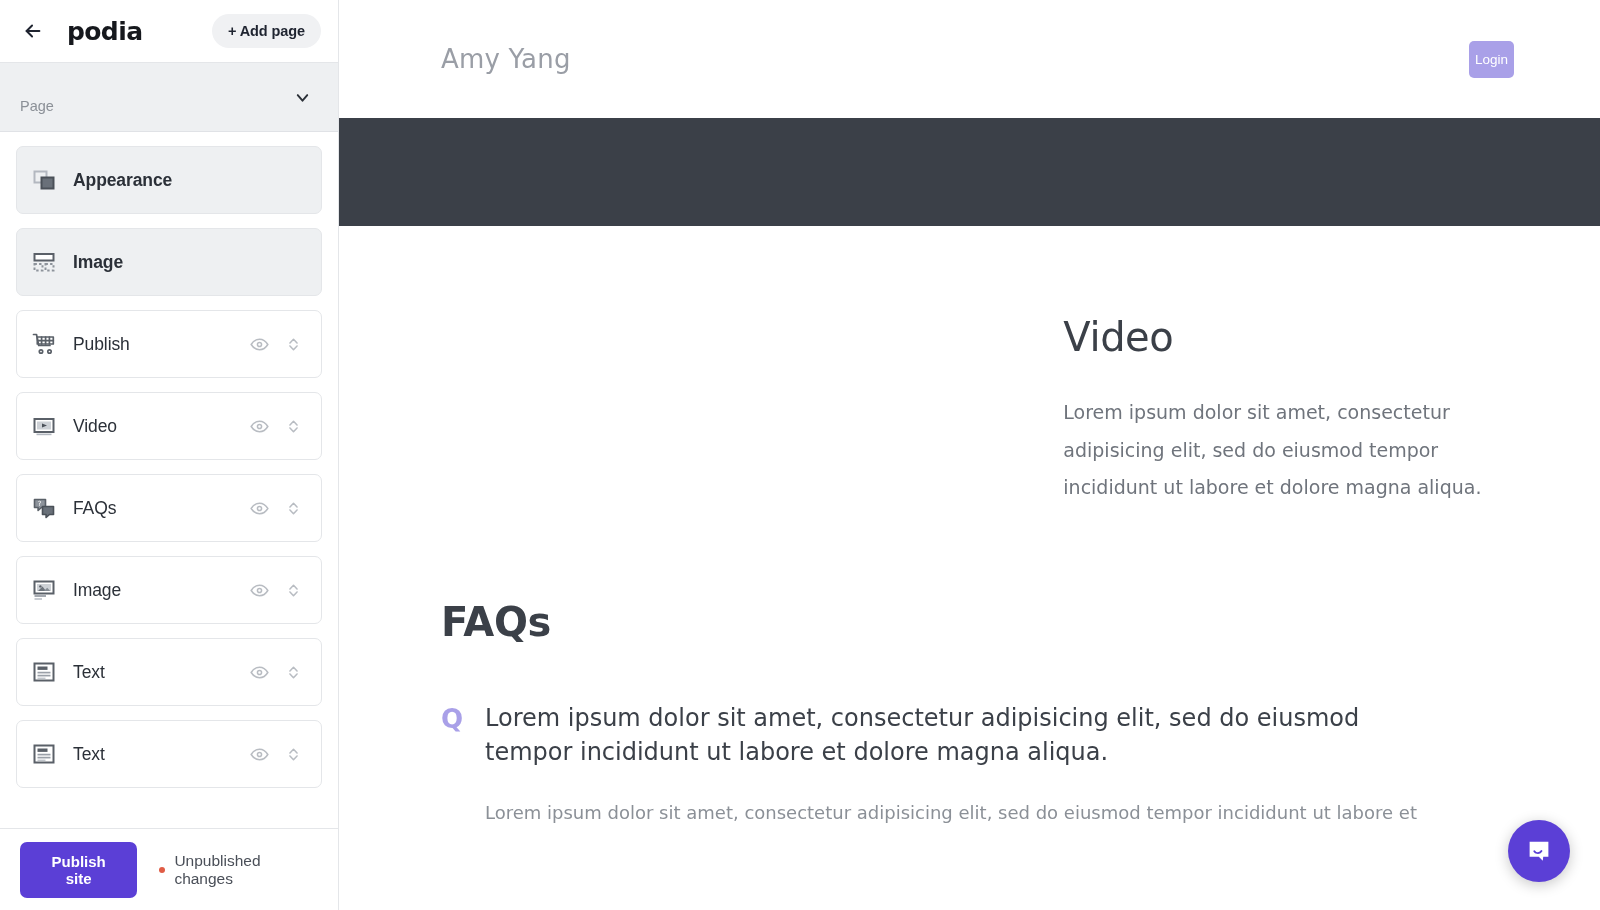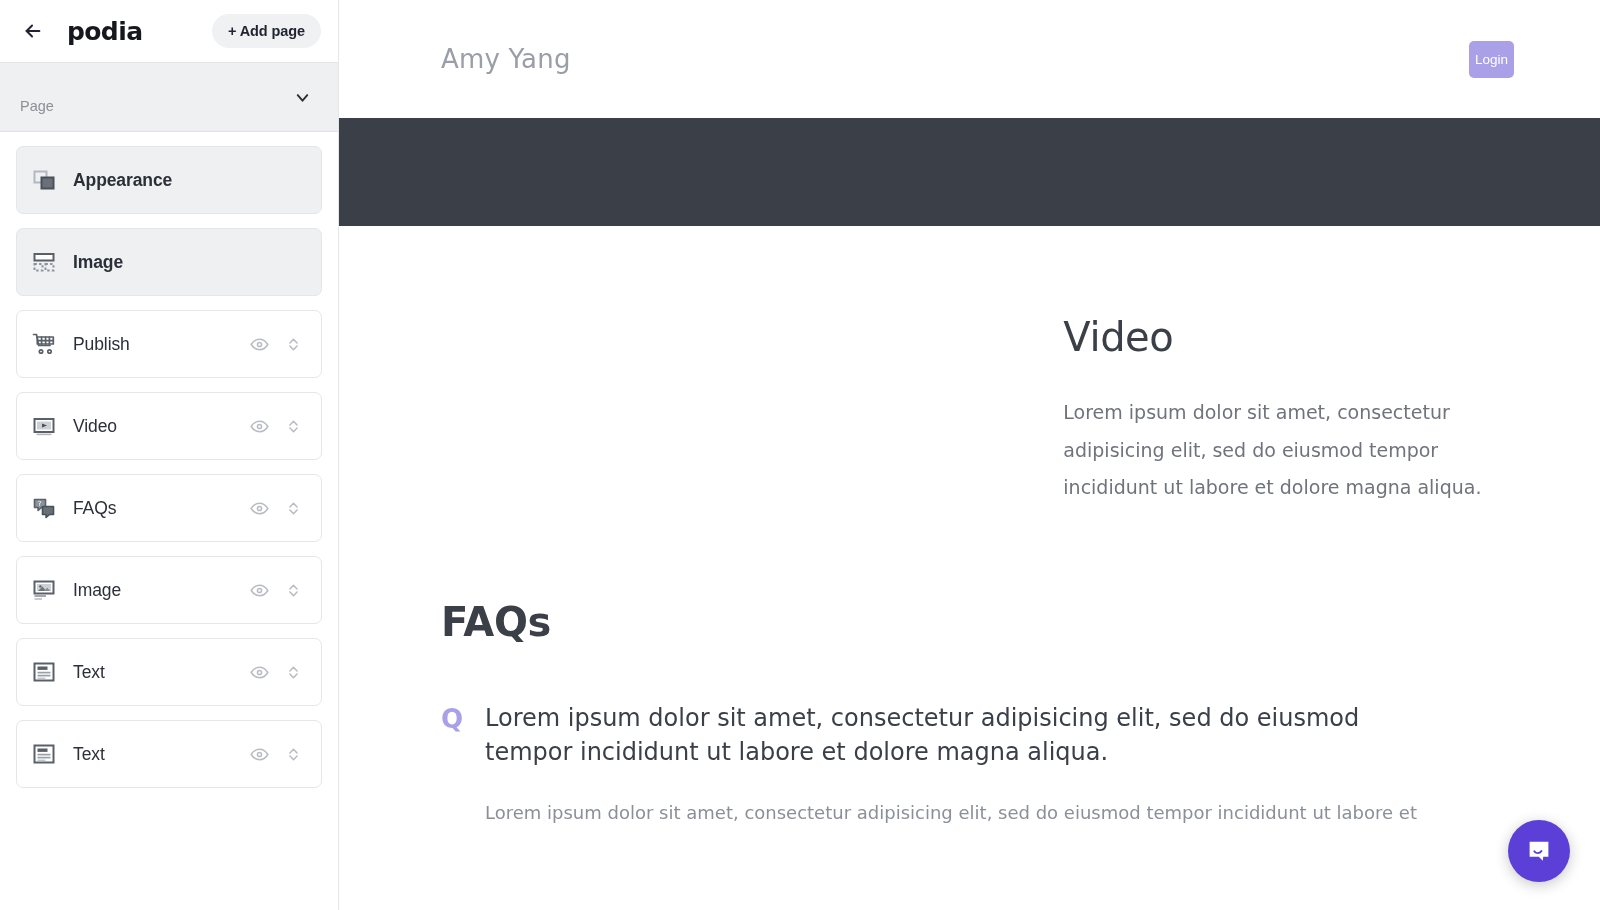--- a/index.html
+++ b/index.html
@@ -403,20 +403,27 @@
             <svg width="17" height="17" viewBox="0 0 24 24" fill="none" stroke="currentColor" stroke-width="2.1" stroke-linecap="round" stroke-linejoin="round">
               <polyline points="7 10 12 4.5 17 10"></polyline>
                 <polyline points="7 14 12 19.5 17 14"></polyline>
             </svg>
           </span>
         </span>
       </div>
 
     </div>
 
+    <div class="sb-footer">
+      <button class="publish-btn">Publish site</button>
+      <span class="unpub">
+        <span class="dot-red"></span>
+        <span>Unpublished changes</span>
+      </span>
+    </div>
 
   </aside>
 
   <main class="preview">
 
     <div class="site-header">
       <span class="site-brand">Amy Yang</span>
       <button class="login-btn">Login</button>
     </div>
 

